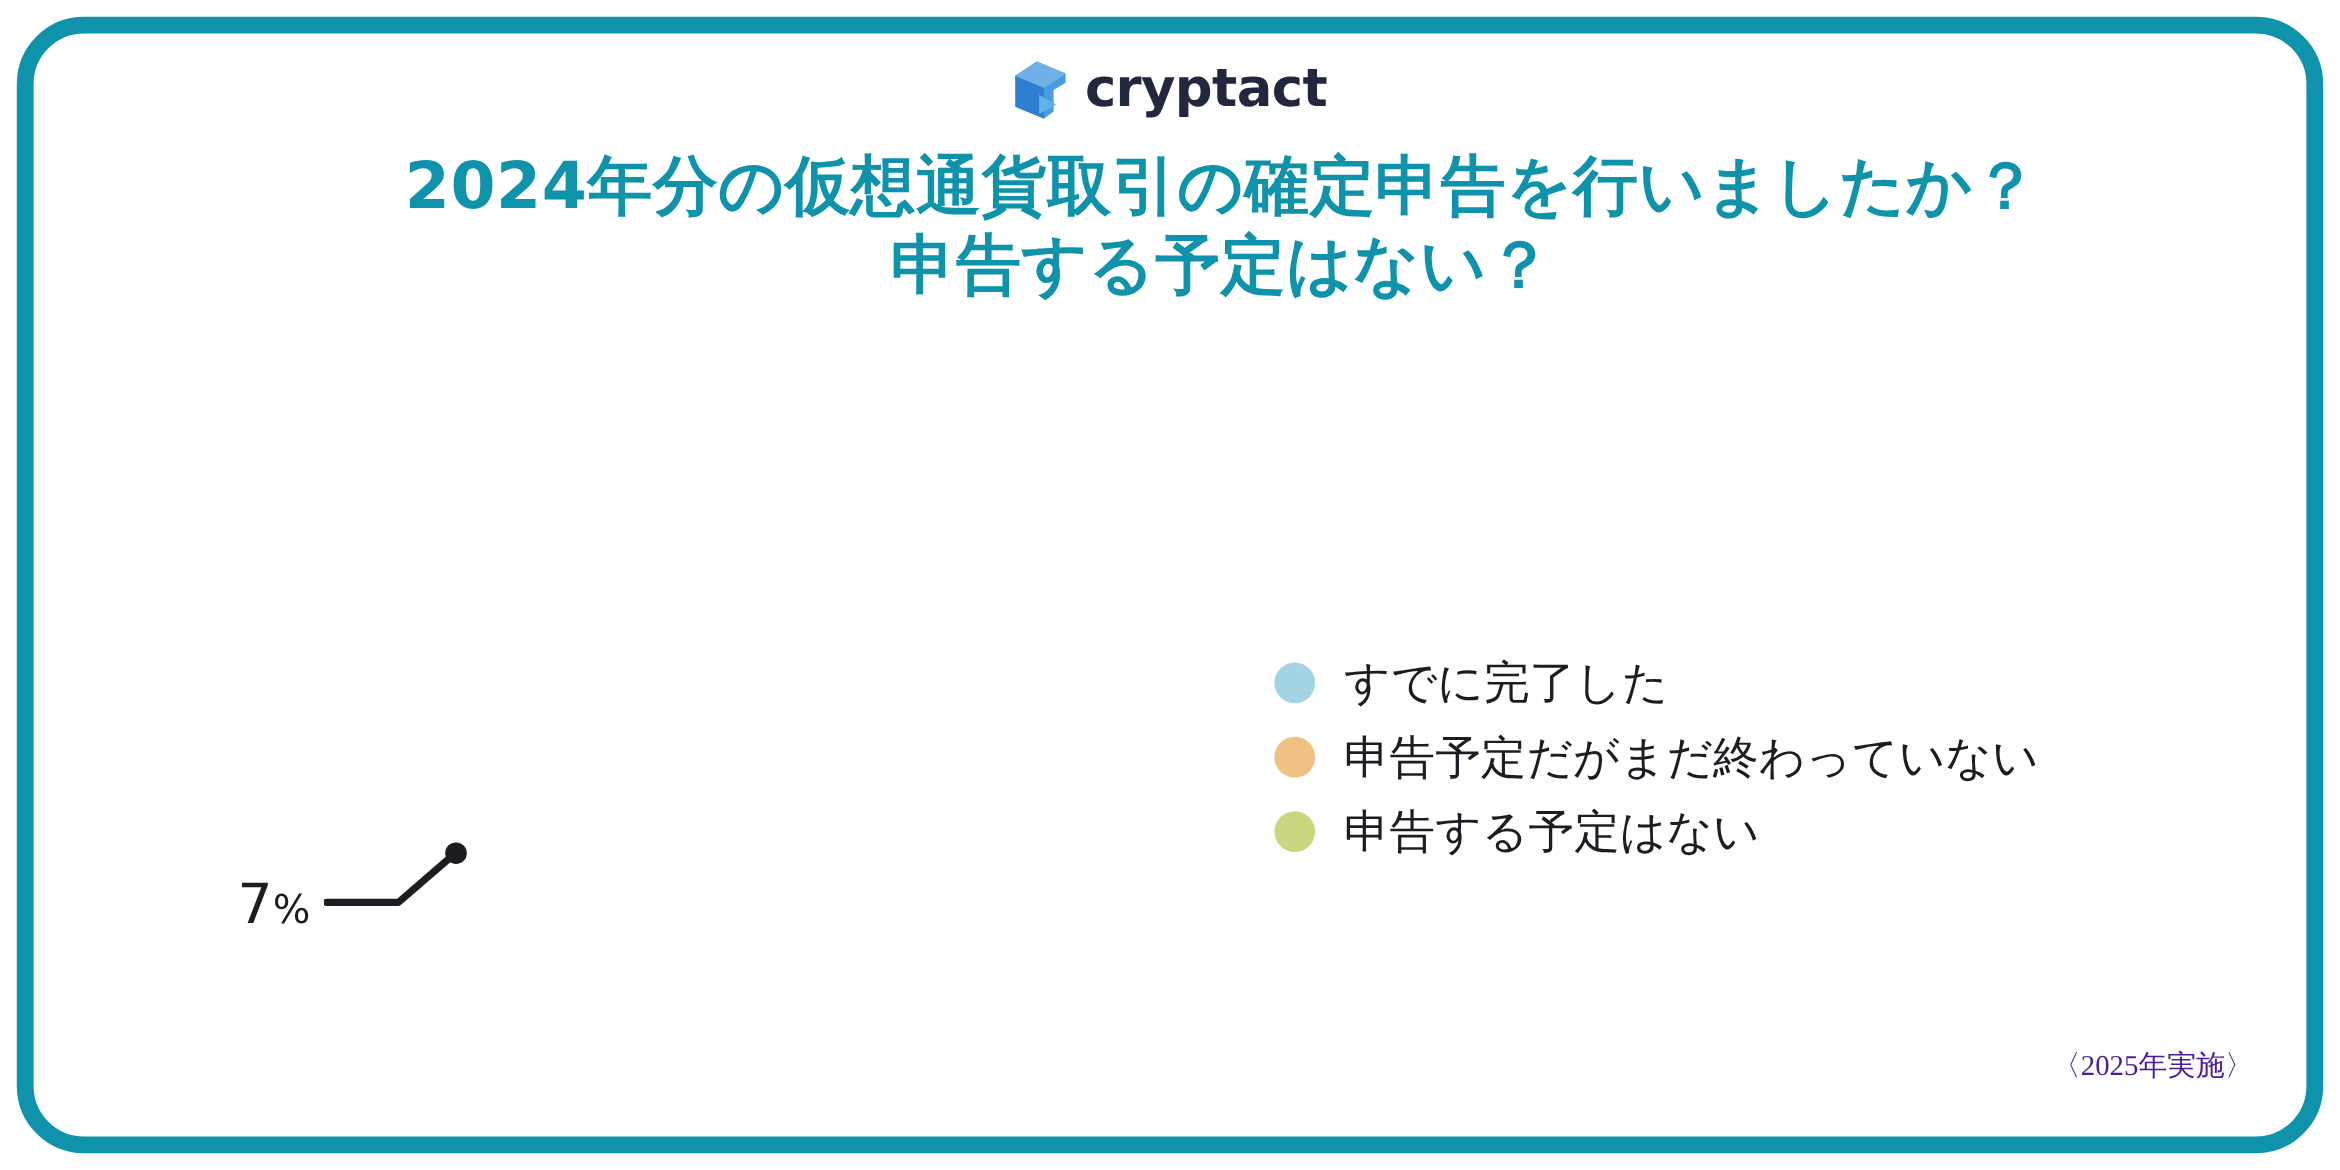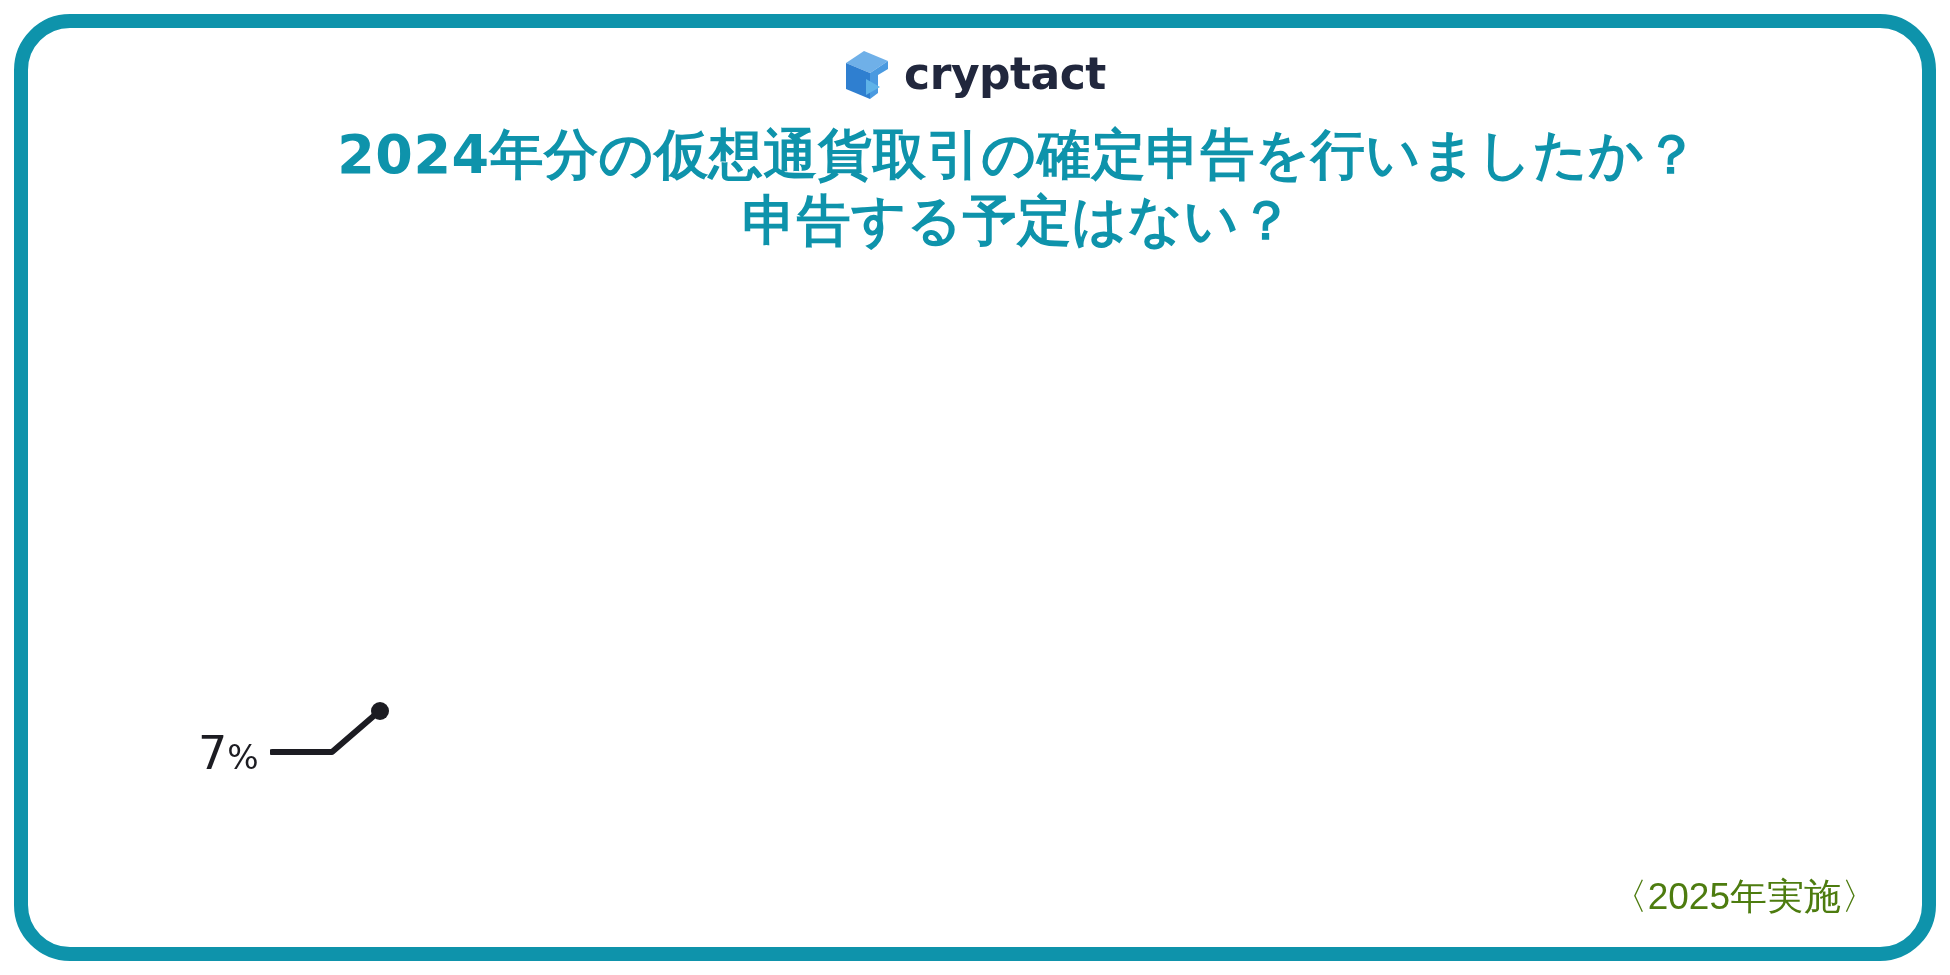--- a/index.html
+++ b/index.html
@@ -142,23 +142,23 @@
     color: #1c1c22;
     white-space: nowrap;
     line-height: 1;
   }
 
   
   #footnote {
     position: absolute;
     right: 72px;
     top: 872px;
-    font-family: Liberation Sans, sans-serif;
-    font-size: 37px;
-    color: #4d7c0f;
+    font-family: Liberation Serif, serif;
+    font-size: 24px;
+    color: #4c1d95;
     white-space: nowrap;
   }
 </style>
 </head>
 <body>
 
 <div id="canvas">
 
   <div id="frame"></div>
 
@@ -177,16 +177,30 @@
     <span class="tl">申告する予定はない？</span>
   </div>
 
 
   <svg id="leader-svg" viewBox="0 0 140 110">
     <path d="M2,62 L62,62 L106,24" stroke="#1c1c22" stroke-width="6" fill="none" stroke-linecap="round" stroke-linejoin="round"></path>
     <circle cx="110" cy="21" r="9" fill="#1c1c22"></circle>
   </svg>
   <div id="leader-label"><span>7</span><span class="pct">%</span></div>
 
+  <div id="legend">
+    <div class="legend-item">
+      <span class="legend-dot" style="background:#a3d4e4"></span>
+      <span class="legend-text">すでに完了した</span>
+    </div>
+    <div class="legend-item">
+      <span class="legend-dot" style="background:#f0c183"></span>
+      <span class="legend-text">申告予定だがまだ終わっていない</span>
+    </div>
+    <div class="legend-item">
+      <span class="legend-dot" style="background:#cbd67f"></span>
+      <span class="legend-text">申告する予定はない</span>
+    </div>
+  </div>
 
   <div id="footnote">〈2025年実施〉</div>
 
 </div>
 
 </body></html>

